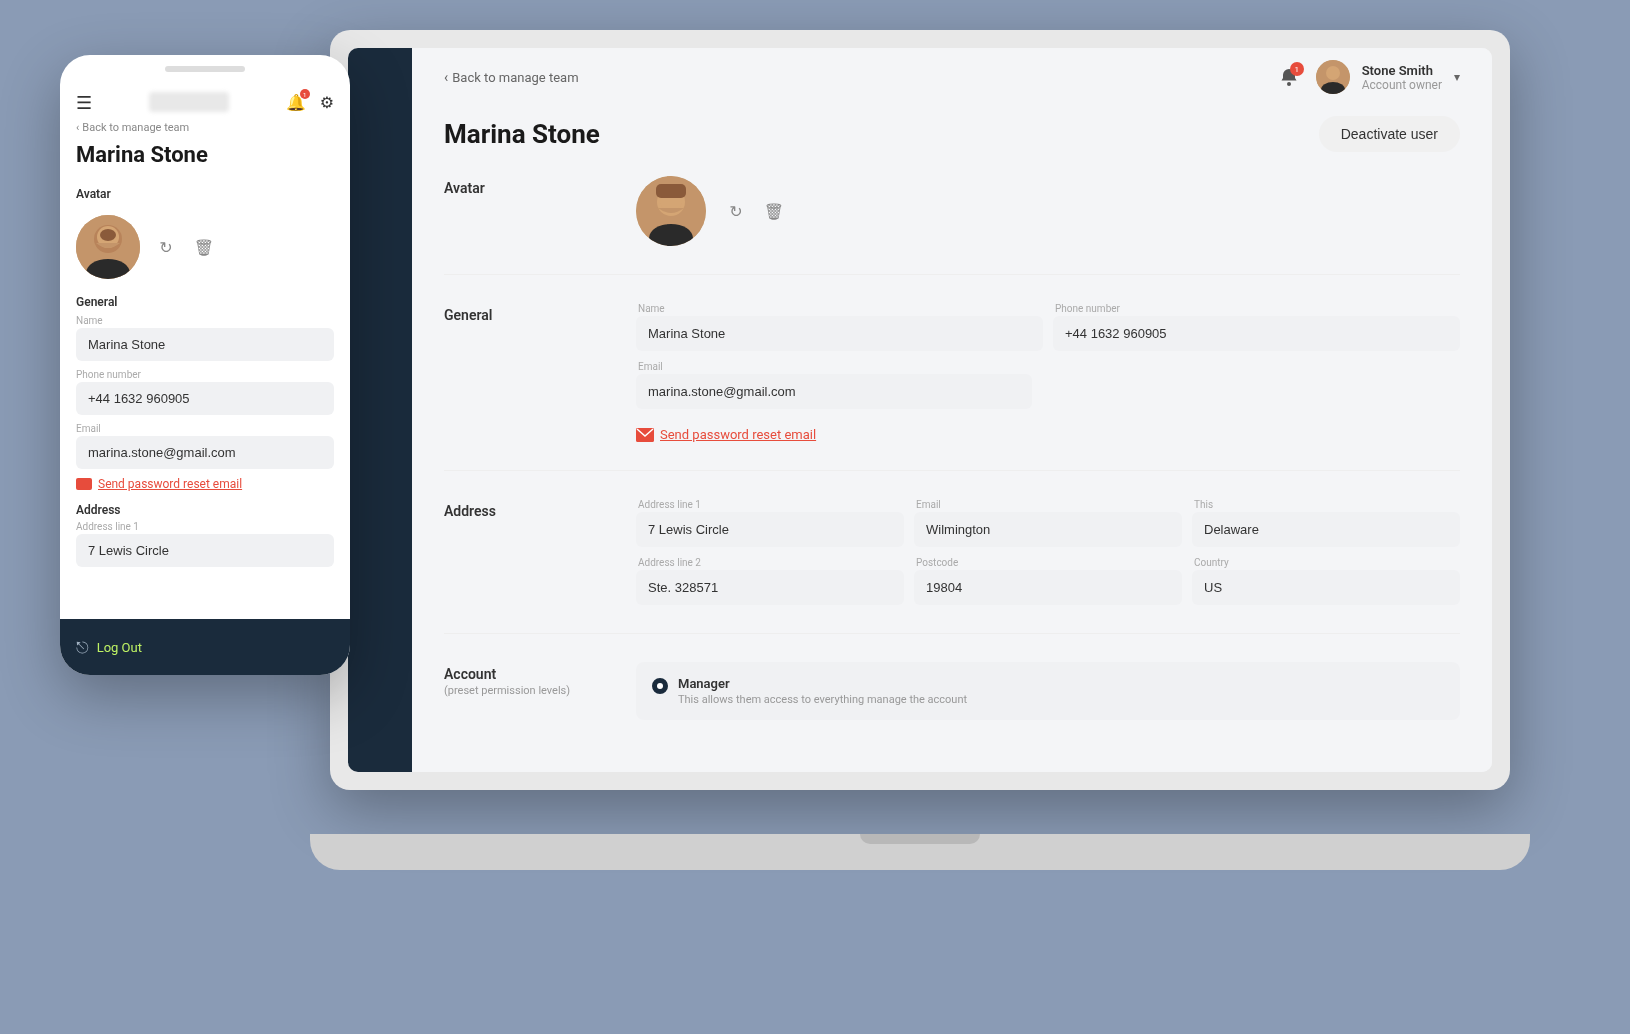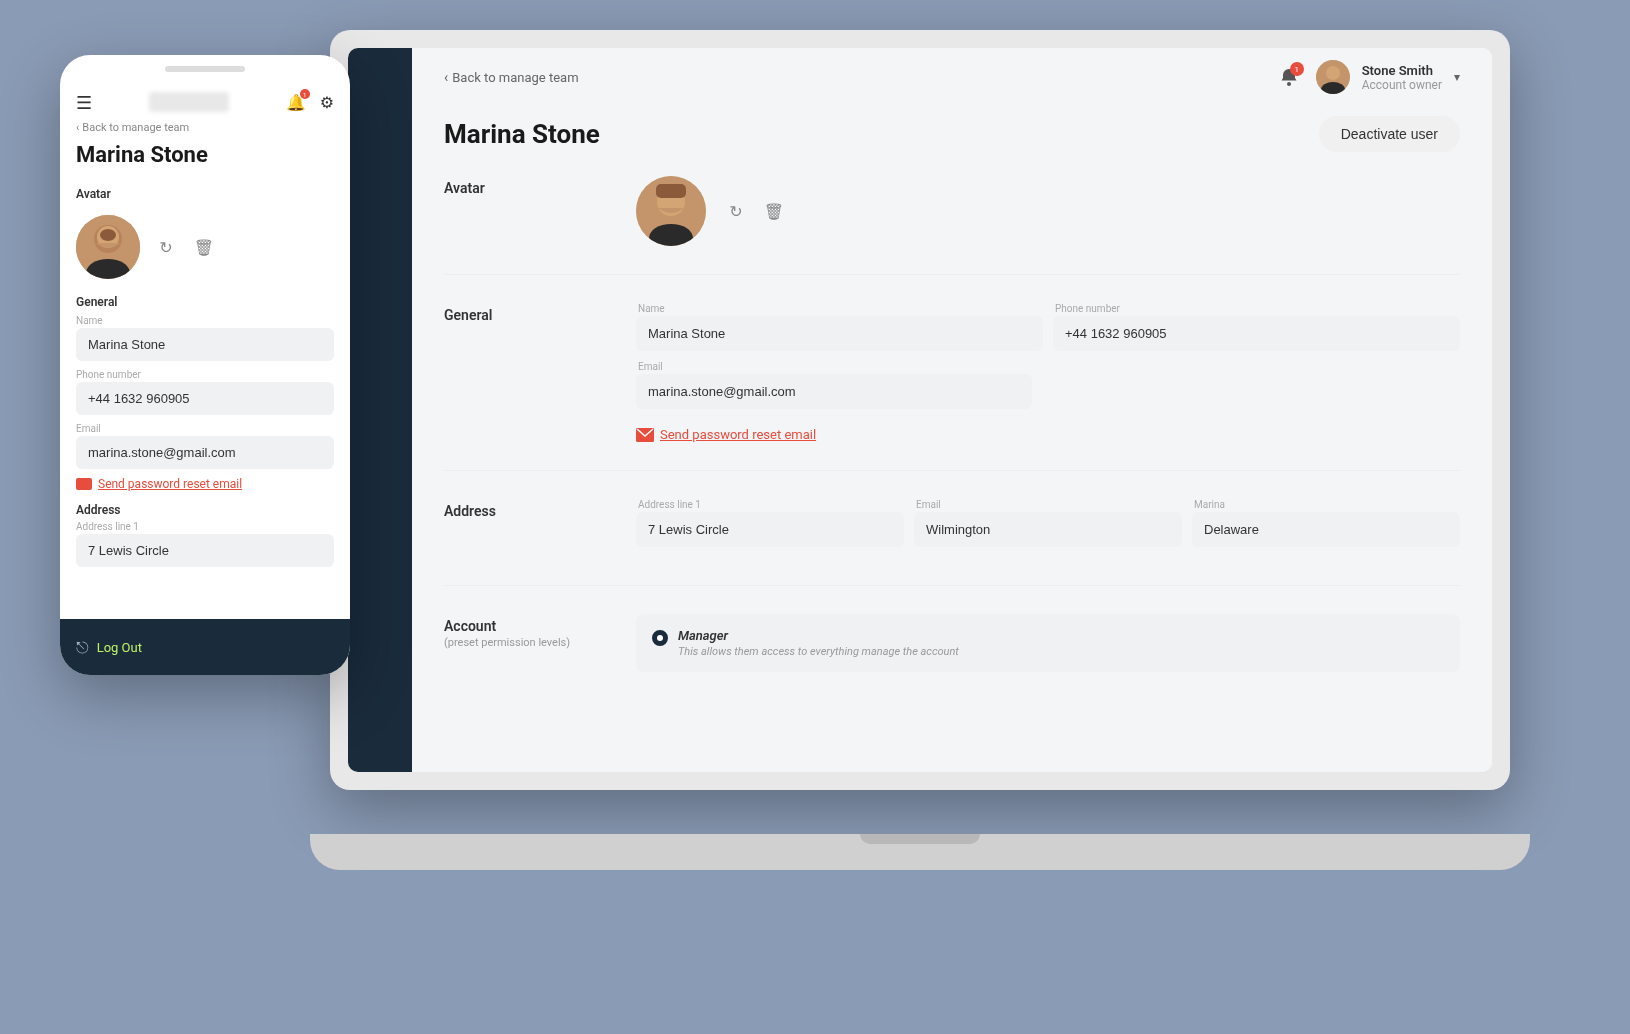--- a/index.html
+++ b/index.html
@@ -319,21 +319,20 @@
       align-items: flex-start;
       gap: 10px;
       background: #f0f1f3;
       border-radius: 8px;
       padding: 14px 16px;
       flex: 1;
     }
 
     .position-option.selected {
       background: #f0f1f3;
-      font-style: italic;
     }
 
     .radio-btn {
       width: 16px;
       height: 16px;
       border-radius: 50%;
       border: 2px solid #ccc;
       margin-top: 2px;
       flex-shrink: 0;
       display: flex;
@@ -785,22 +784,36 @@
               <div class="address-grid-1">
                 <div class="field-group">
                   <div class="field-label">Address line 1</div>
                   <input class="field-input" value="7 Lewis Circle" style="">
                 </div>
                 <div class="field-group">
                   <div class="field-label">Email</div>
                   <input class="field-input" value="Wilmington" style="">
                 </div>
                 <div class="field-group">
-                  <div class="field-label">Marina</div>
+                  <div class="field-label">This</div>
                   <input class="field-input" value="Delaware" style="">
+                </div>
+              </div>
+              <div class="address-grid-2">
+                <div class="field-group">
+                  <div class="field-label">Address line 2</div>
+                  <input class="field-input" value="Ste. 328571" style="">
+                </div>
+                <div class="field-group">
+                  <div class="field-label">Postcode</div>
+                  <input class="field-input" value="19804" style="">
+                </div>
+                <div class="field-group">
+                  <div class="field-label">Country</div>
+                  <input class="field-input" value="US" style="">
                 </div>
               </div>
             </div>
           </div>
 
           <div class="form-section" style="border-bottom: none;">
             <div class="section-label">
               <div>Account</div>
               <div class="section-sublabel">(preset permission levels)</div>
             </div>

